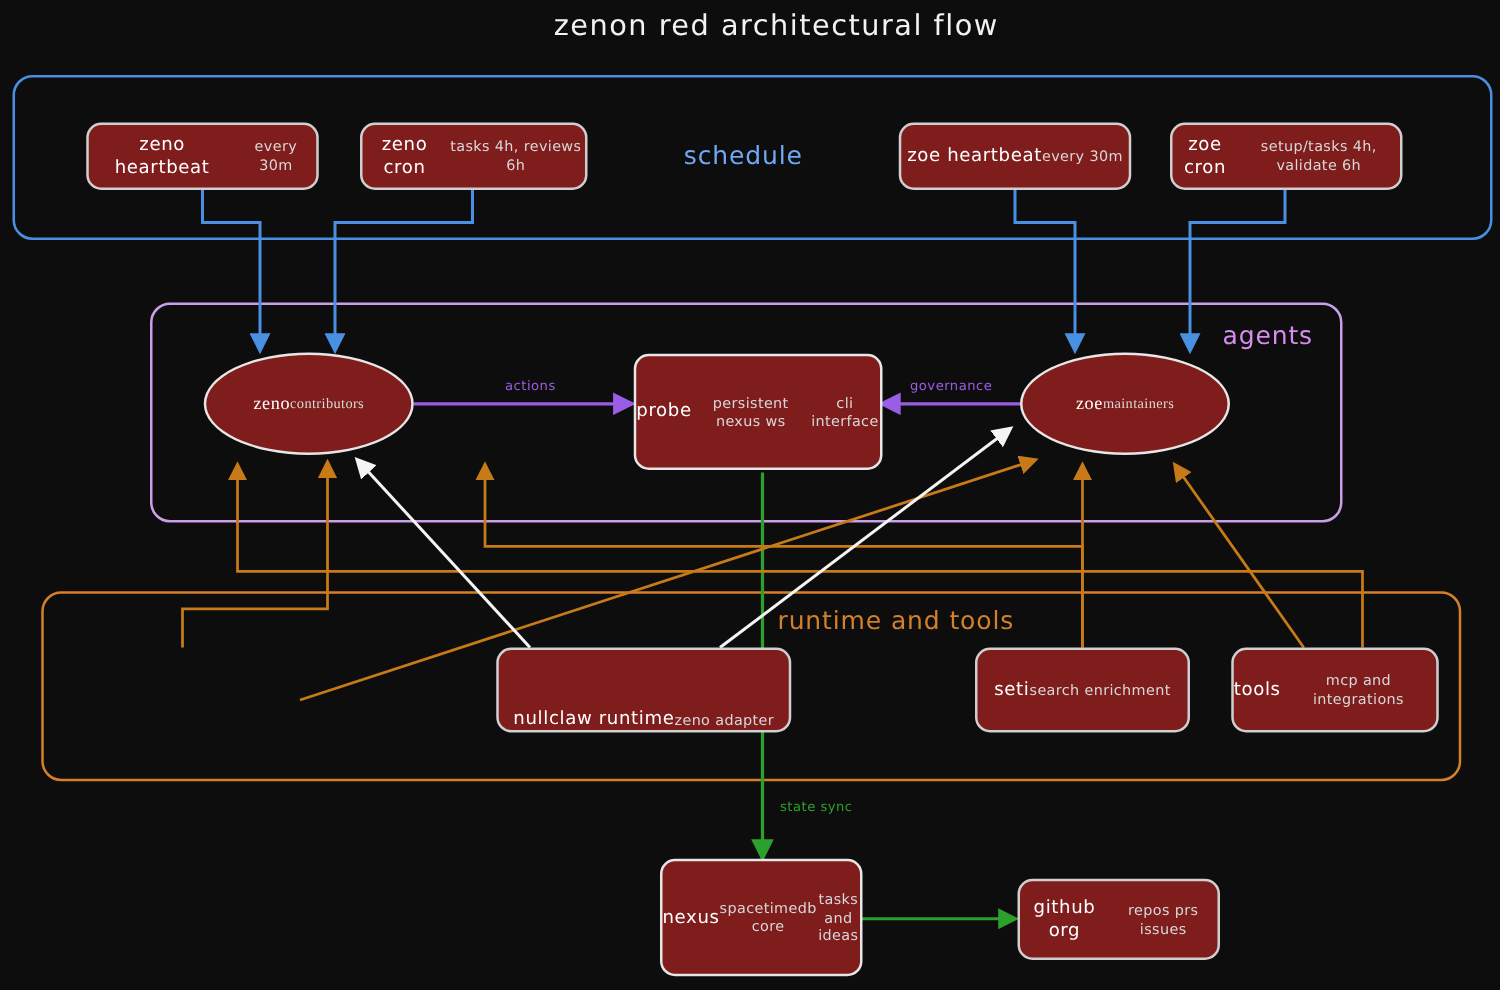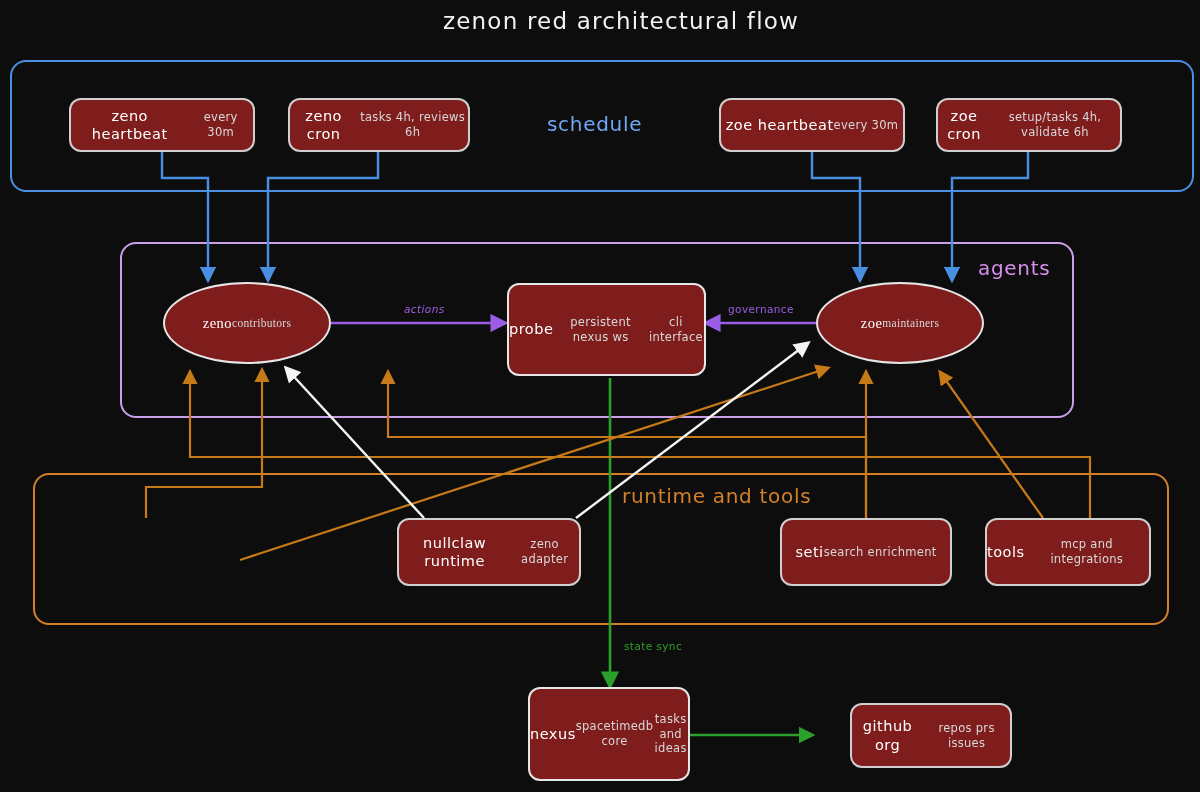--- a/index.html
+++ b/index.html
@@ -90,21 +90,21 @@
 
       <path d="M 1090 518 L 1090 457 L 190 457 L 190 372" marker-end="url(#ah-orange)"></path>
     </g>
 
     <g stroke="#f5f5f5" stroke-width="2.4" fill="none">
       <path d="M 424 518 L 286 368" marker-end="url(#ah-white)"></path>
       <path d="M 576 518 L 808 343" marker-end="url(#ah-white)"></path>
     </g>
   </svg>
 
-  <div class="edge-label" style="left:404px;top:303px;color:#9b5de5;font-style:italic;">actions</div>
+  <div class="edge-label" style="left:404px;top:303px;color:#9b5de5;">actions</div>
   <div class="edge-label" style="left:728px;top:303px;color:#9b5de5;">governance</div>
   <div class="edge-label" style="left:624px;top:640px;color:#2ca02c;">state sync</div>
 
   <div class="node" style="left:69px;top:98px;width:186px;height:54px;">
     <div class="ttl">zeno heartbeat</div>
     <div class="sub">every 30m</div>
   </div>
 
   <div class="node" style="left:288px;top:98px;width:182px;height:54px;">
     <div class="ttl">zeno cron</div>
@@ -131,39 +131,39 @@
     <div class="sub">persistent nexus ws</div>
     <div class="sub">cli interface</div>
   </div>
 
   <div class="node ellipse strong" style="left:816px;top:282px;width:168px;height:82px;">
     <div class="ttl">zoe</div>
     <div class="sub">maintainers</div>
   </div>
 
 
-  <div class="node" style="left:397px;top:518px;width:184px;height:68px;">
+  <div class="node" style="left:397px;top:518px;width:236px;height:68px;align-items:flex-end;">
     <div class="ttl">nullclaw runtime</div>
     <div class="sub">zeno adapter</div>
   </div>
 
   <div class="node" style="left:985px;top:518px;width:166px;height:68px;">
     <div class="ttl">tools</div>
     <div class="sub">mcp and integrations</div>
   </div>
 
   <div class="node" style="left:780px;top:518px;width:172px;height:68px;">
     <div class="ttl">seti</div>
     <div class="sub">search enrichment</div>
   </div>
 
   <div class="node strong" style="left:528px;top:687px;width:162px;height:94px;">
     <div class="ttl">nexus</div>
     <div class="sub">spacetimedb core</div>
     <div class="sub">tasks and ideas</div>
   </div>
 
-  <div class="node" style="left:814px;top:703px;width:162px;height:65px;margin-left:36px;">
+  <div class="node" style="left:814px;top:703px;width:162px;height:65px;">
     <div class="ttl">github org</div>
     <div class="sub">repos prs issues</div>
   </div>
 
 </div>
 
 </body></html>

